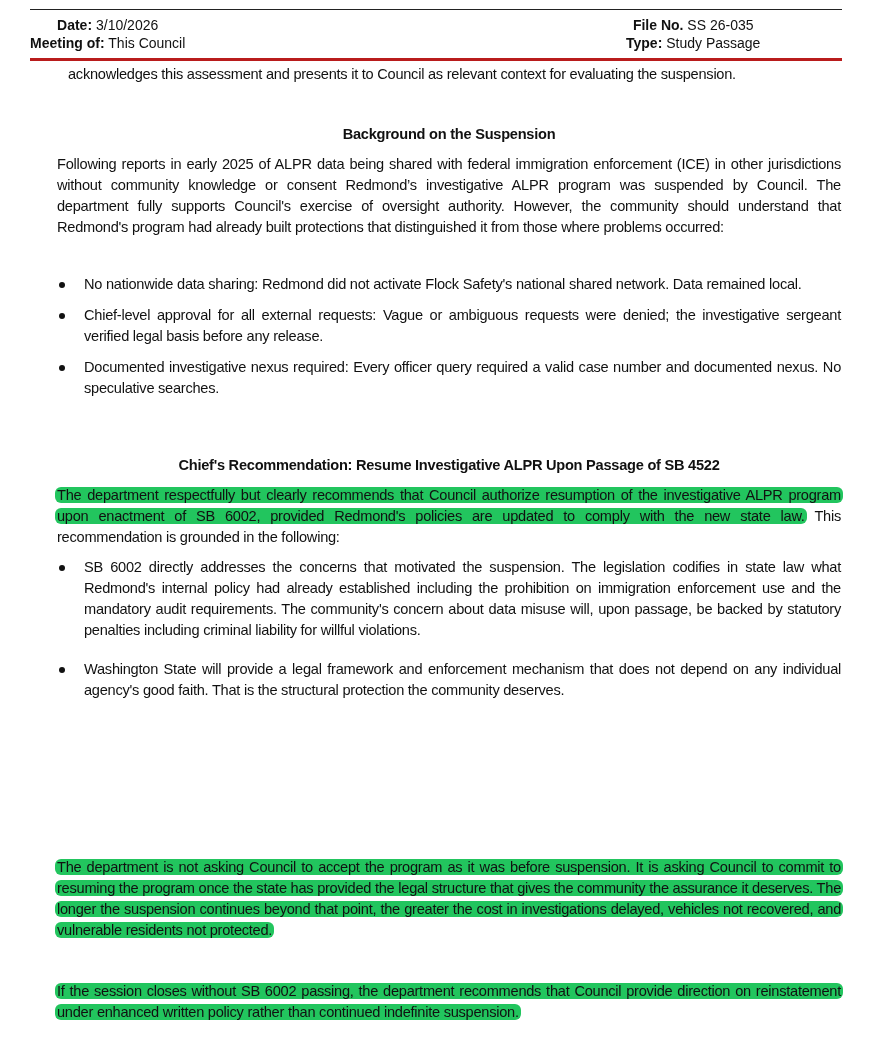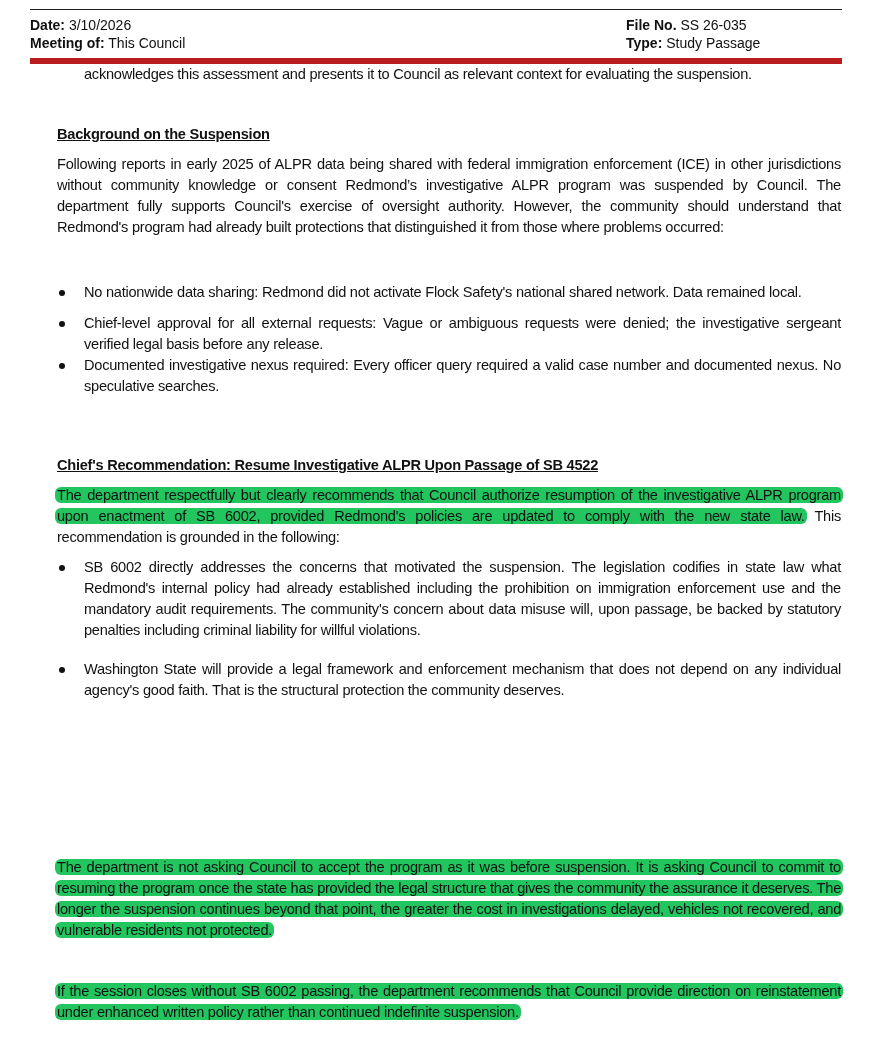--- a/index.html
+++ b/index.html
@@ -14,60 +14,60 @@
       overflow: hidden;
       color: #111111;
     }
     .header {
       position: absolute;
       left: 30px;
       top: 9px;
       width: 812px;
       height: 48px;
       border-top: 1px solid #222;
-      border-bottom: 6px solid #b91c1c;
+      border-bottom: 3px solid #b91c1c;
       font-family: "Liberation Sans", sans-serif;
       font-size: 14px;
       line-height: 18px;
+      text-align: center;
     }
     .header .col-left {
       position: absolute;
       left: 0;
       top: 6px;
     }
     .header .col-right {
       position: absolute;
       left: 596px;
       top: 6px;
     }
     .header b { font-weight: bold; }
     .carry {
       position: absolute;
-      left: 84px;
+      left: 68px;
       top: 64px;
       width: 760px;
       font-family: "Liberation Sans", sans-serif;
       font-size: 14.6px;
       line-height: 21px;
       letter-spacing: -0.25px;
     }
     .block {
       position: absolute;
       left: 57px;
       width: 784px;
       font-family: "Liberation Sans", sans-serif;
       font-size: 14.6px;
       line-height: 21px;
       letter-spacing: -0.25px;
       text-align: justify;
     }
     .heading {
       font-weight: bold;
-      text-align: left;
-      text-decoration: underline;
+      text-align: center;
     }
     .hl {
       background: #22c55e;
       border-radius: 6px;
       padding: 0 2px;
       margin: 0 -2px;
       -webkit-box-decoration-break: clone;
       box-decoration-break: clone;
     }
     ul.bullets {
@@ -115,27 +115,27 @@
     </div>
   </div>
 </div>
 
 <div class="carry">acknowledges this assessment and presents it to Council as relevant context for evaluating the suspension.</div>
 
 <div class="block heading" style="top:124px;">Background on the Suspension</div>
 
 <div class="block" style="top:154px;">Following reports in early 2025 of ALPR data being shared with federal immigration enforcement (ICE) in other jurisdictions without community knowledge or consent Redmond’s investigative ALPR program was suspended by Council. The department fully supports Council's exercise of oversight authority. However, the community should understand that Redmond's program had already built protections that distinguished it from those where problems occurred:</div>
 
-<div class="block" style="top:282px;">
+<div class="block" style="top:274px;">
   <ul class="bullets">
     <li style="margin-bottom:10px;">
       <span class="dot"></span>
       <span>No nationwide data sharing: Redmond did not activate Flock Safety's national shared network. Data remained local.</span>
     </li>
-    <li style="">
+    <li style="margin-bottom:10px;">
       <span class="dot"></span>
       <span>Chief-level approval for all external requests: Vague or ambiguous requests were denied; the investigative sergeant verified legal basis before any release.</span>
     </li>
     <li>
       <span class="dot"></span>
       <span>Documented investigative nexus required: Every officer query required a valid case number and documented nexus. No speculative searches.</span>
     </li>
   </ul>
 </div>
 

